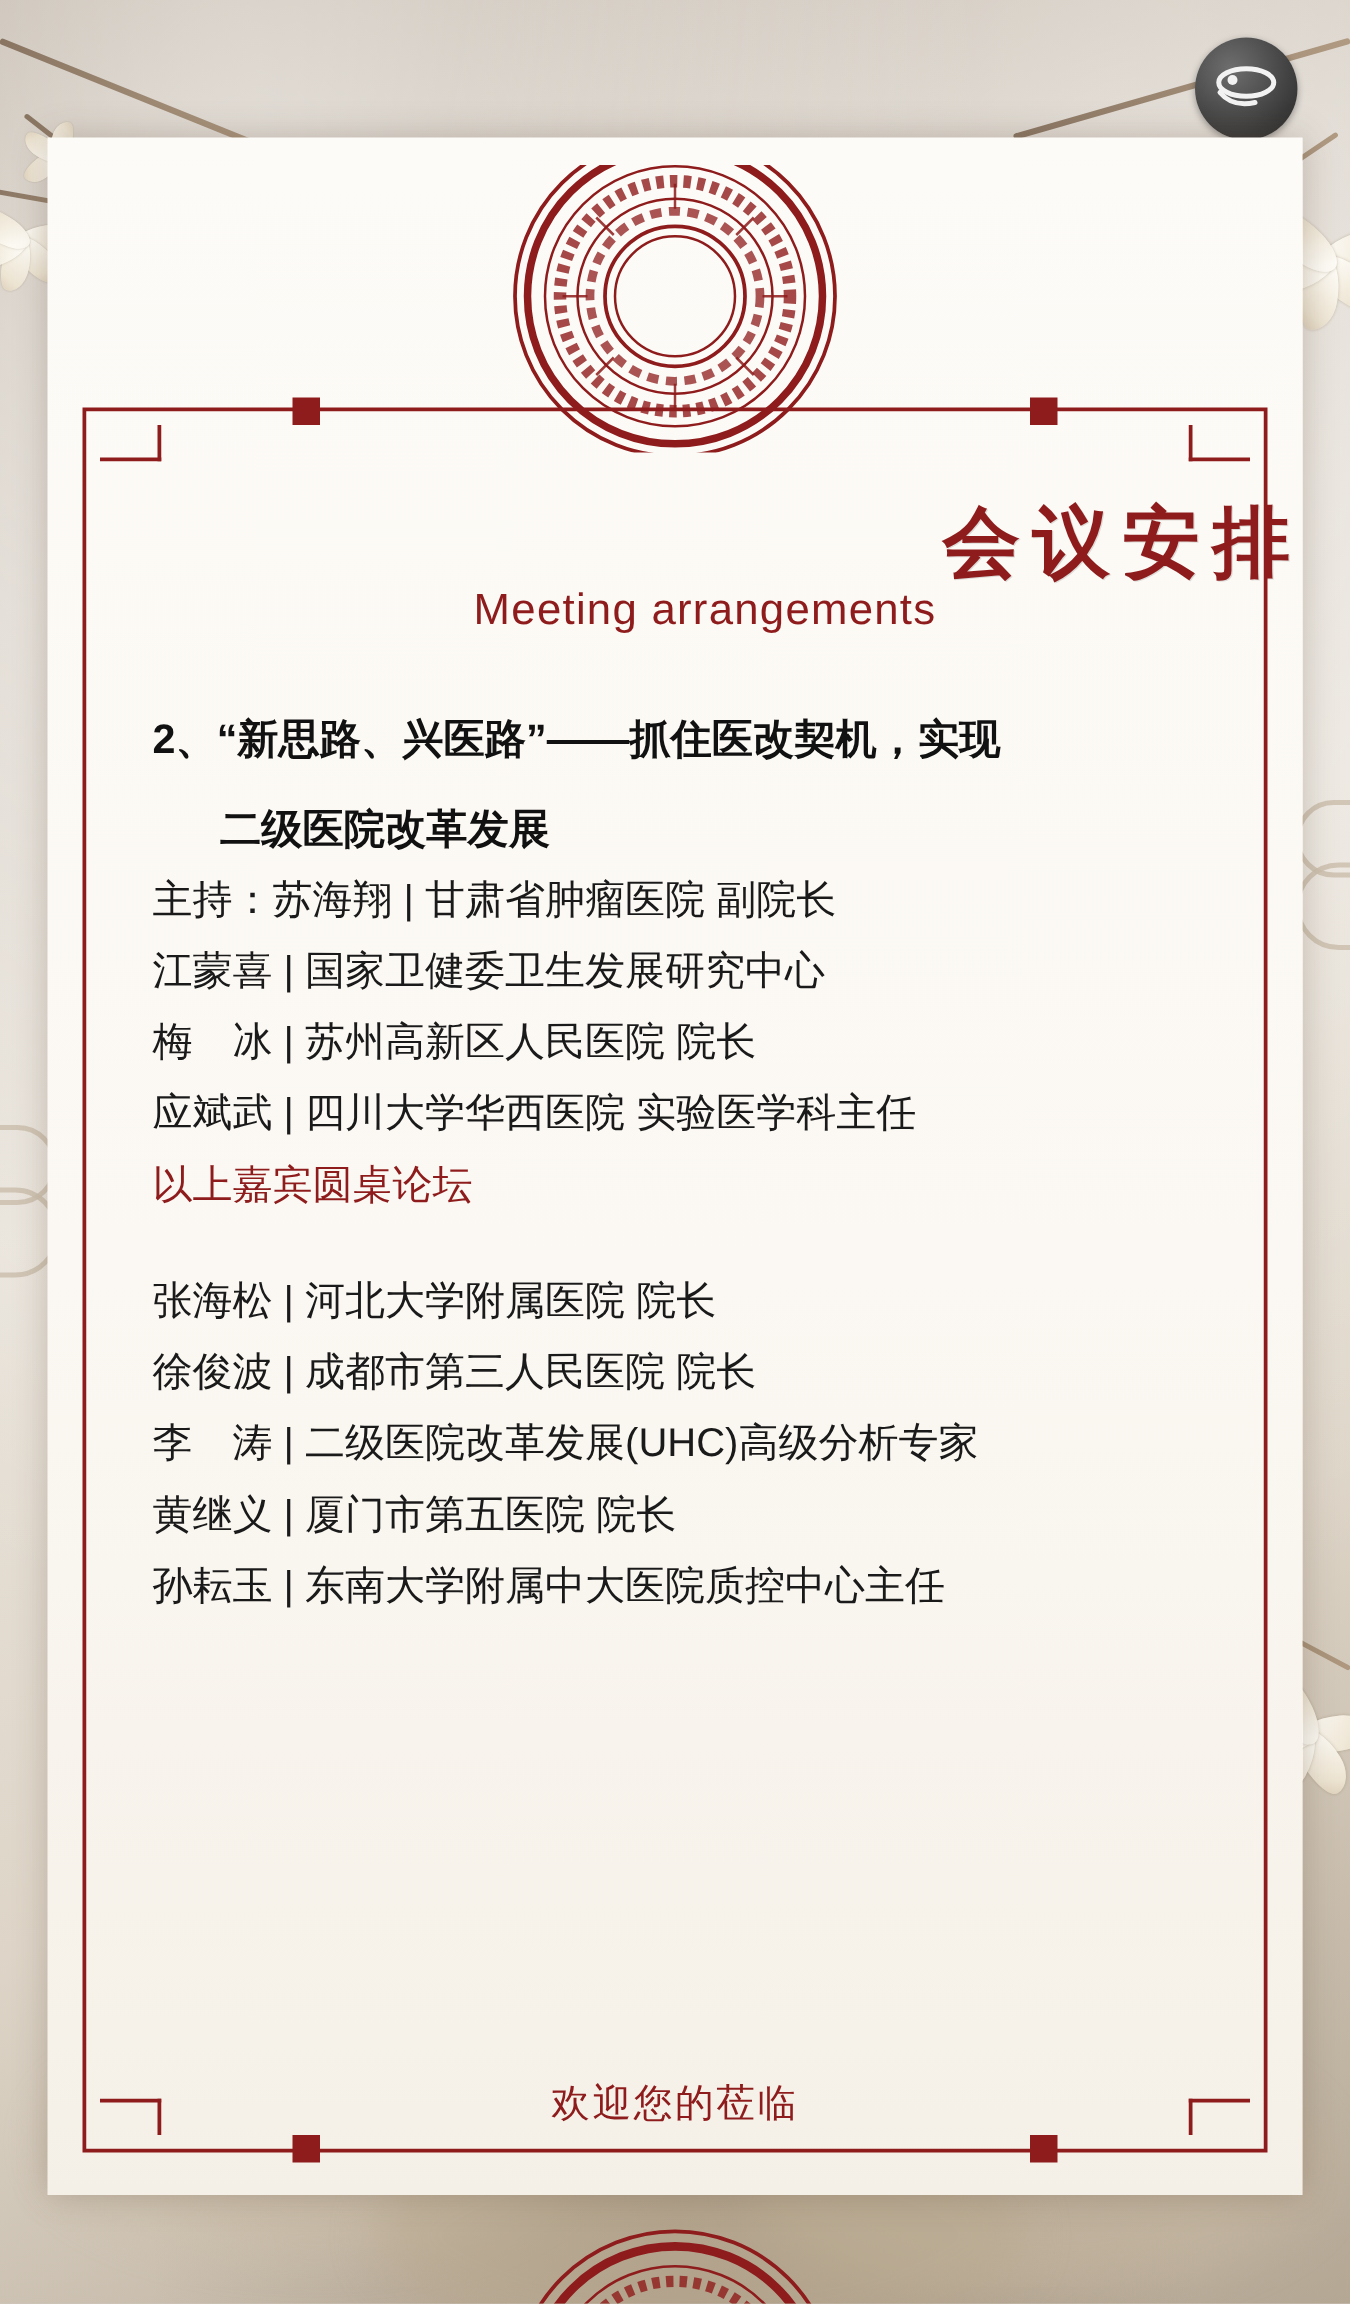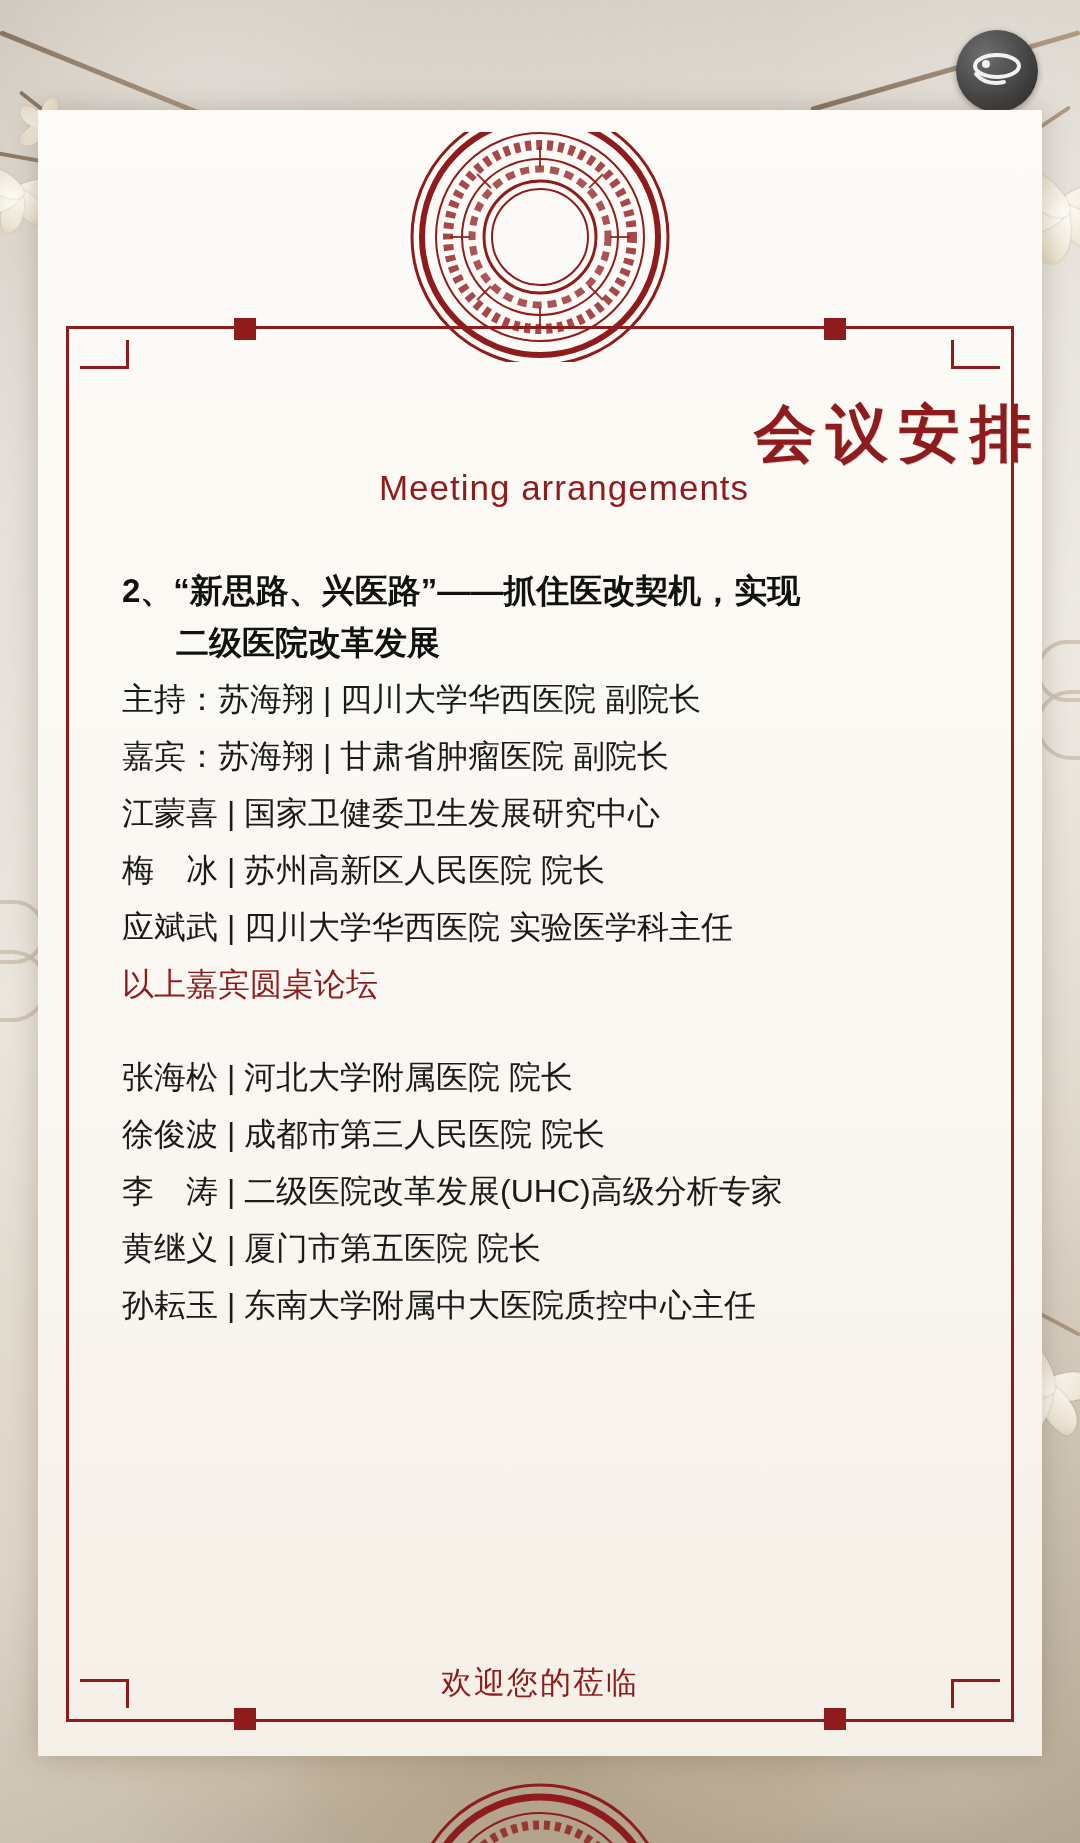--- a/index.html
+++ b/index.html
@@ -129,21 +129,21 @@
     width: 850px;
     color: #171717;
   }
   .sec-head {
     font-size: 33px;
     font-weight: bold;
     line-height: 1.58;
     margin: 0 0 2px 0;
     color: #111;
   }
-  .sec-head .indent { display:block; padding-left: 54px; }
+  .sec-head .indent { display:block; padding-left: 54px; margin-top: 20px; }
   .line {
     font-size: 32px;
     line-height: 1.78;
     white-space: pre;
     color: #1a1a1a;
   }
   .line.indent2 { padding-left: 120px; }
   .line.note { color: #8e1c1c; }
   .gap { height: 34px; }
 
@@ -290,22 +290,21 @@
     <div class="corner-hook" style="left:42px;bottom:48px;border-bottom:none;border-left:none;"></div>
     <div class="corner-hook" style="right:42px;bottom:48px;border-bottom:none;border-right:none;"></div>
 
     <div id="body">
 
       <div>
         <div class="sec-head">
           <span>2、“新思路、兴医路”——抓住医改契机，实现</span>
           <span class="indent">二级医院改革发展</span>
         </div>
-        <div class="line">主持：苏海翔 | 四川大学华西医院 副院长</div>
-        <div class="line">嘉宾：苏海翔 | 甘肃省肿瘤医院 副院长</div>
+        <div class="line">主持：苏海翔 | 甘肃省肿瘤医院 副院长</div>
         <div class="line">江蒙喜 | 国家卫健委卫生发展研究中心</div>
         <div class="line">梅　冰 | 苏州高新区人民医院 院长</div>
         <div class="line">应斌武 | 四川大学华西医院 实验医学科主任</div>
         <div class="line note">以上嘉宾圆桌论坛</div>
       </div>
 
       <div class="gap"></div>
 
       <div>
         <div class="sec-head">

